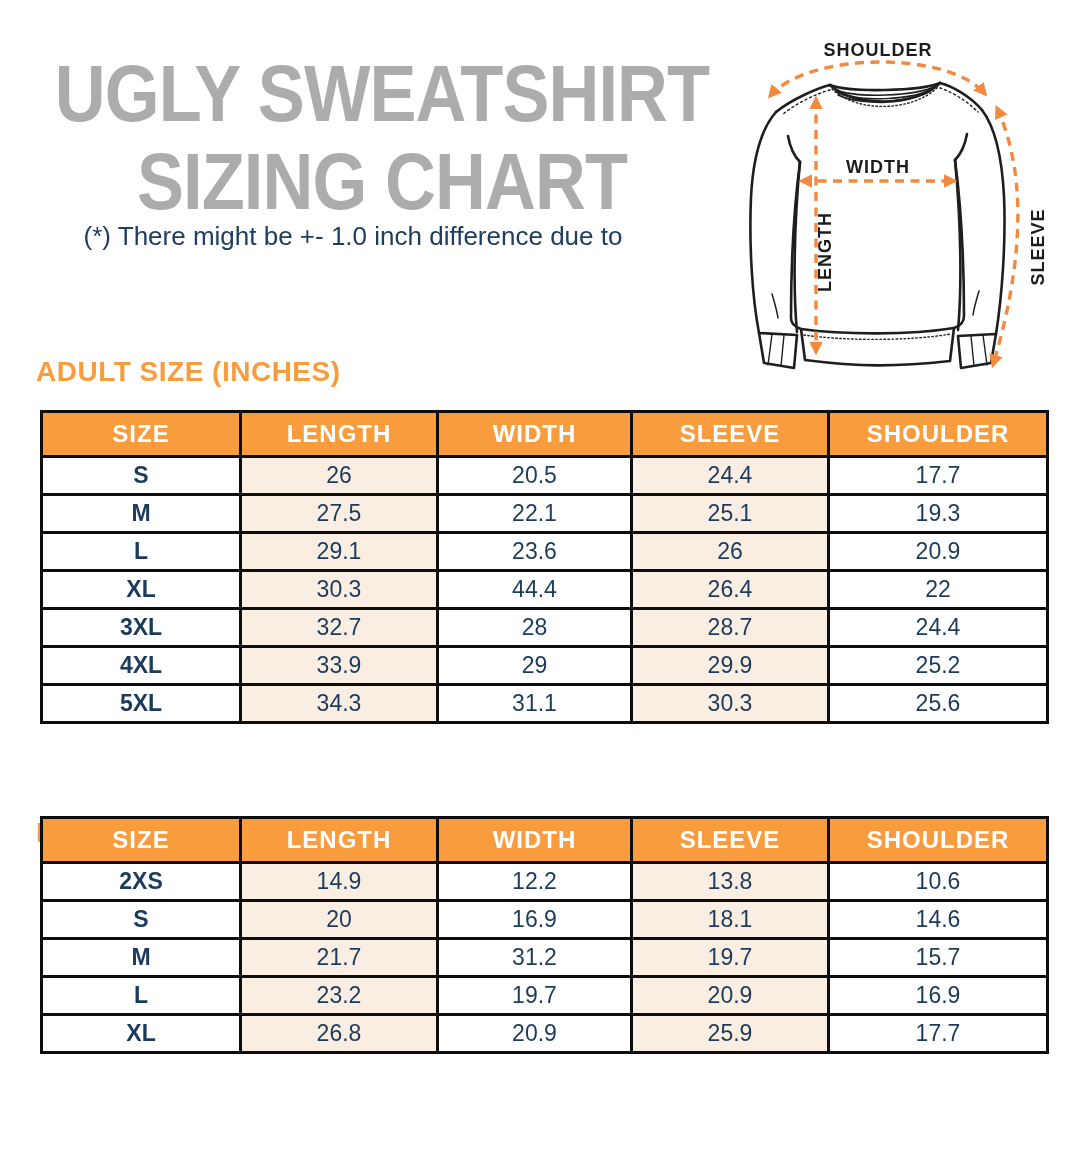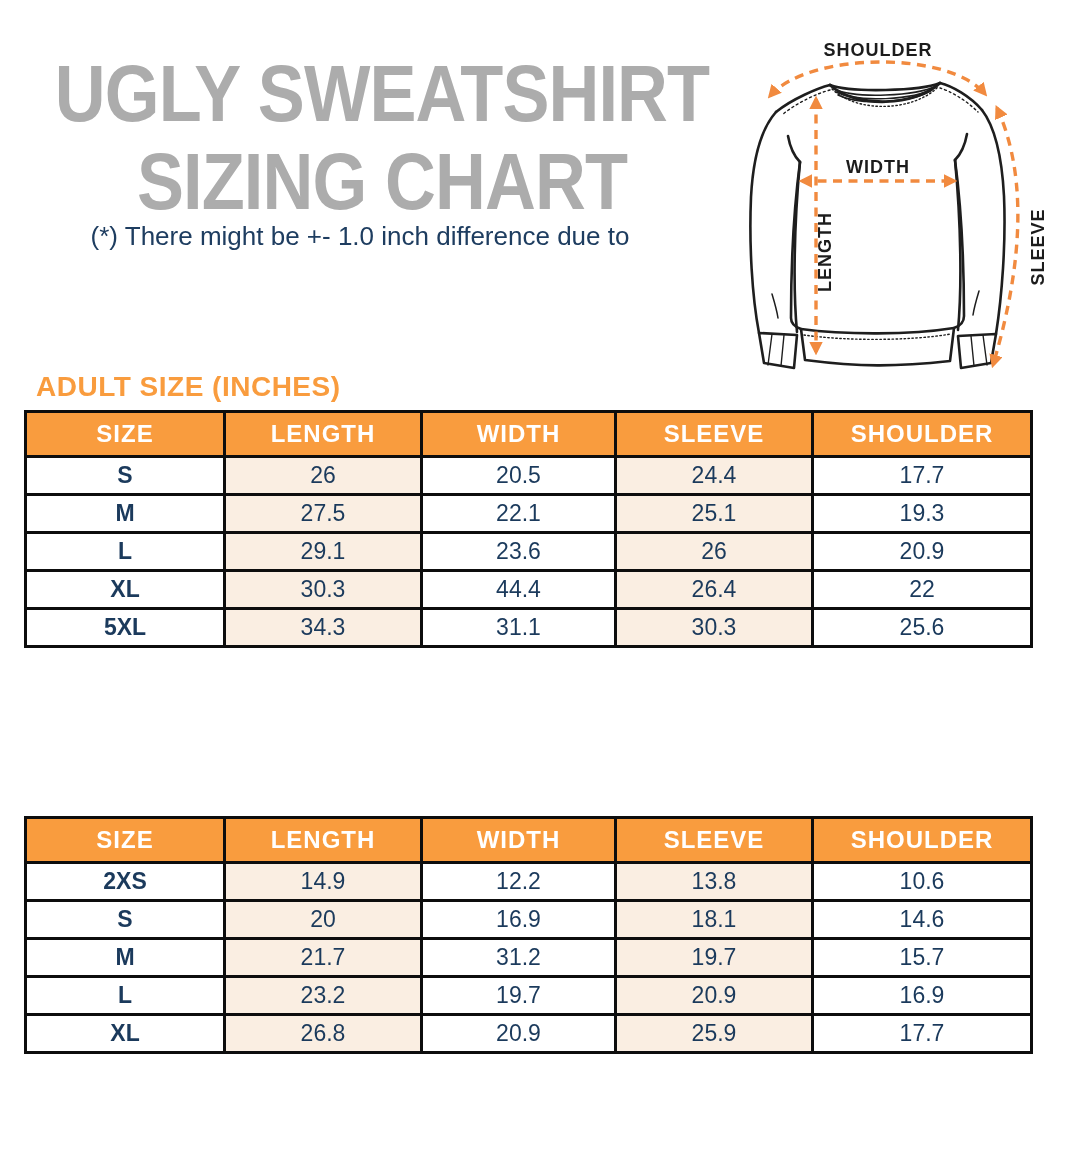--- a/index.html
+++ b/index.html
@@ -14,37 +14,37 @@
     position:absolute; left:30px; top:50px; width:800px;
     transform:scaleX(0.88); transform-origin:left top;
     text-align:center;
     color:#ACACAC;
     font-weight:bold;
     font-size:80px; line-height:88px;
     letter-spacing:-1px;
     white-space:nowrap;
   }
   .disclaimer {
-    position:absolute; left:7px; top:221px; width:706px;
+    position:absolute; left:0; top:221px; width:706px;
     text-align:center;
     color:#1E3D60;
     font-size:26px; line-height:31px;
   }
   .diagram { position:absolute; left:730px; top:0; }
   .section-heading {
     position:absolute; left:36px;
     color:#F99C3E;
     font-size:28px; font-weight:bold;
     letter-spacing:0.5px;
     margin:0;
   }
-  #adult-heading { top:371px; }
+  #adult-heading { top:356px; }
   #kid-heading   { top:817px; }
   table.size-table {
-    position:absolute; left:24px; width:1006px;
+    position:absolute; left:40px; width:1006px;
     border-collapse:collapse; table-layout:fixed;
   }
   #adult-table { top:410px; }
   #kid-table   { top:816px; }
   .size-table col:nth-child(1){ width:199px; }
   .size-table col:nth-child(2){ width:197px; }
   .size-table col:nth-child(3){ width:194px; }
   .size-table col:nth-child(4){ width:197px; }
   .size-table col:nth-child(5){ width:219px; }
   .size-table th {
@@ -185,20 +185,34 @@
         <td>20.9</td>
       </tr>
       <tr>
         <td class="size-col">XL</td>
         <td class="peach">30.3</td>
         <td>44.4</td>
         <td class="peach">26.4</td>
         <td>22</td>
       </tr>
       <tr>
+        <td class="size-col">3XL</td>
+        <td class="peach">32.7</td>
+        <td>28</td>
+        <td class="peach">28.7</td>
+        <td>24.4</td>
+      </tr>
+      <tr>
+        <td class="size-col">4XL</td>
+        <td class="peach">33.9</td>
+        <td>29</td>
+        <td class="peach">29.9</td>
+        <td>25.2</td>
+      </tr>
+      <tr>
         <td class="size-col">5XL</td>
         <td class="peach">34.3</td>
         <td>31.1</td>
         <td class="peach">30.3</td>
         <td>25.6</td>
       </tr>
     </tbody>
 </table>
 
 <h2 id="kid-heading" class="section-heading">KID SIZE (INCHES)</h2>

